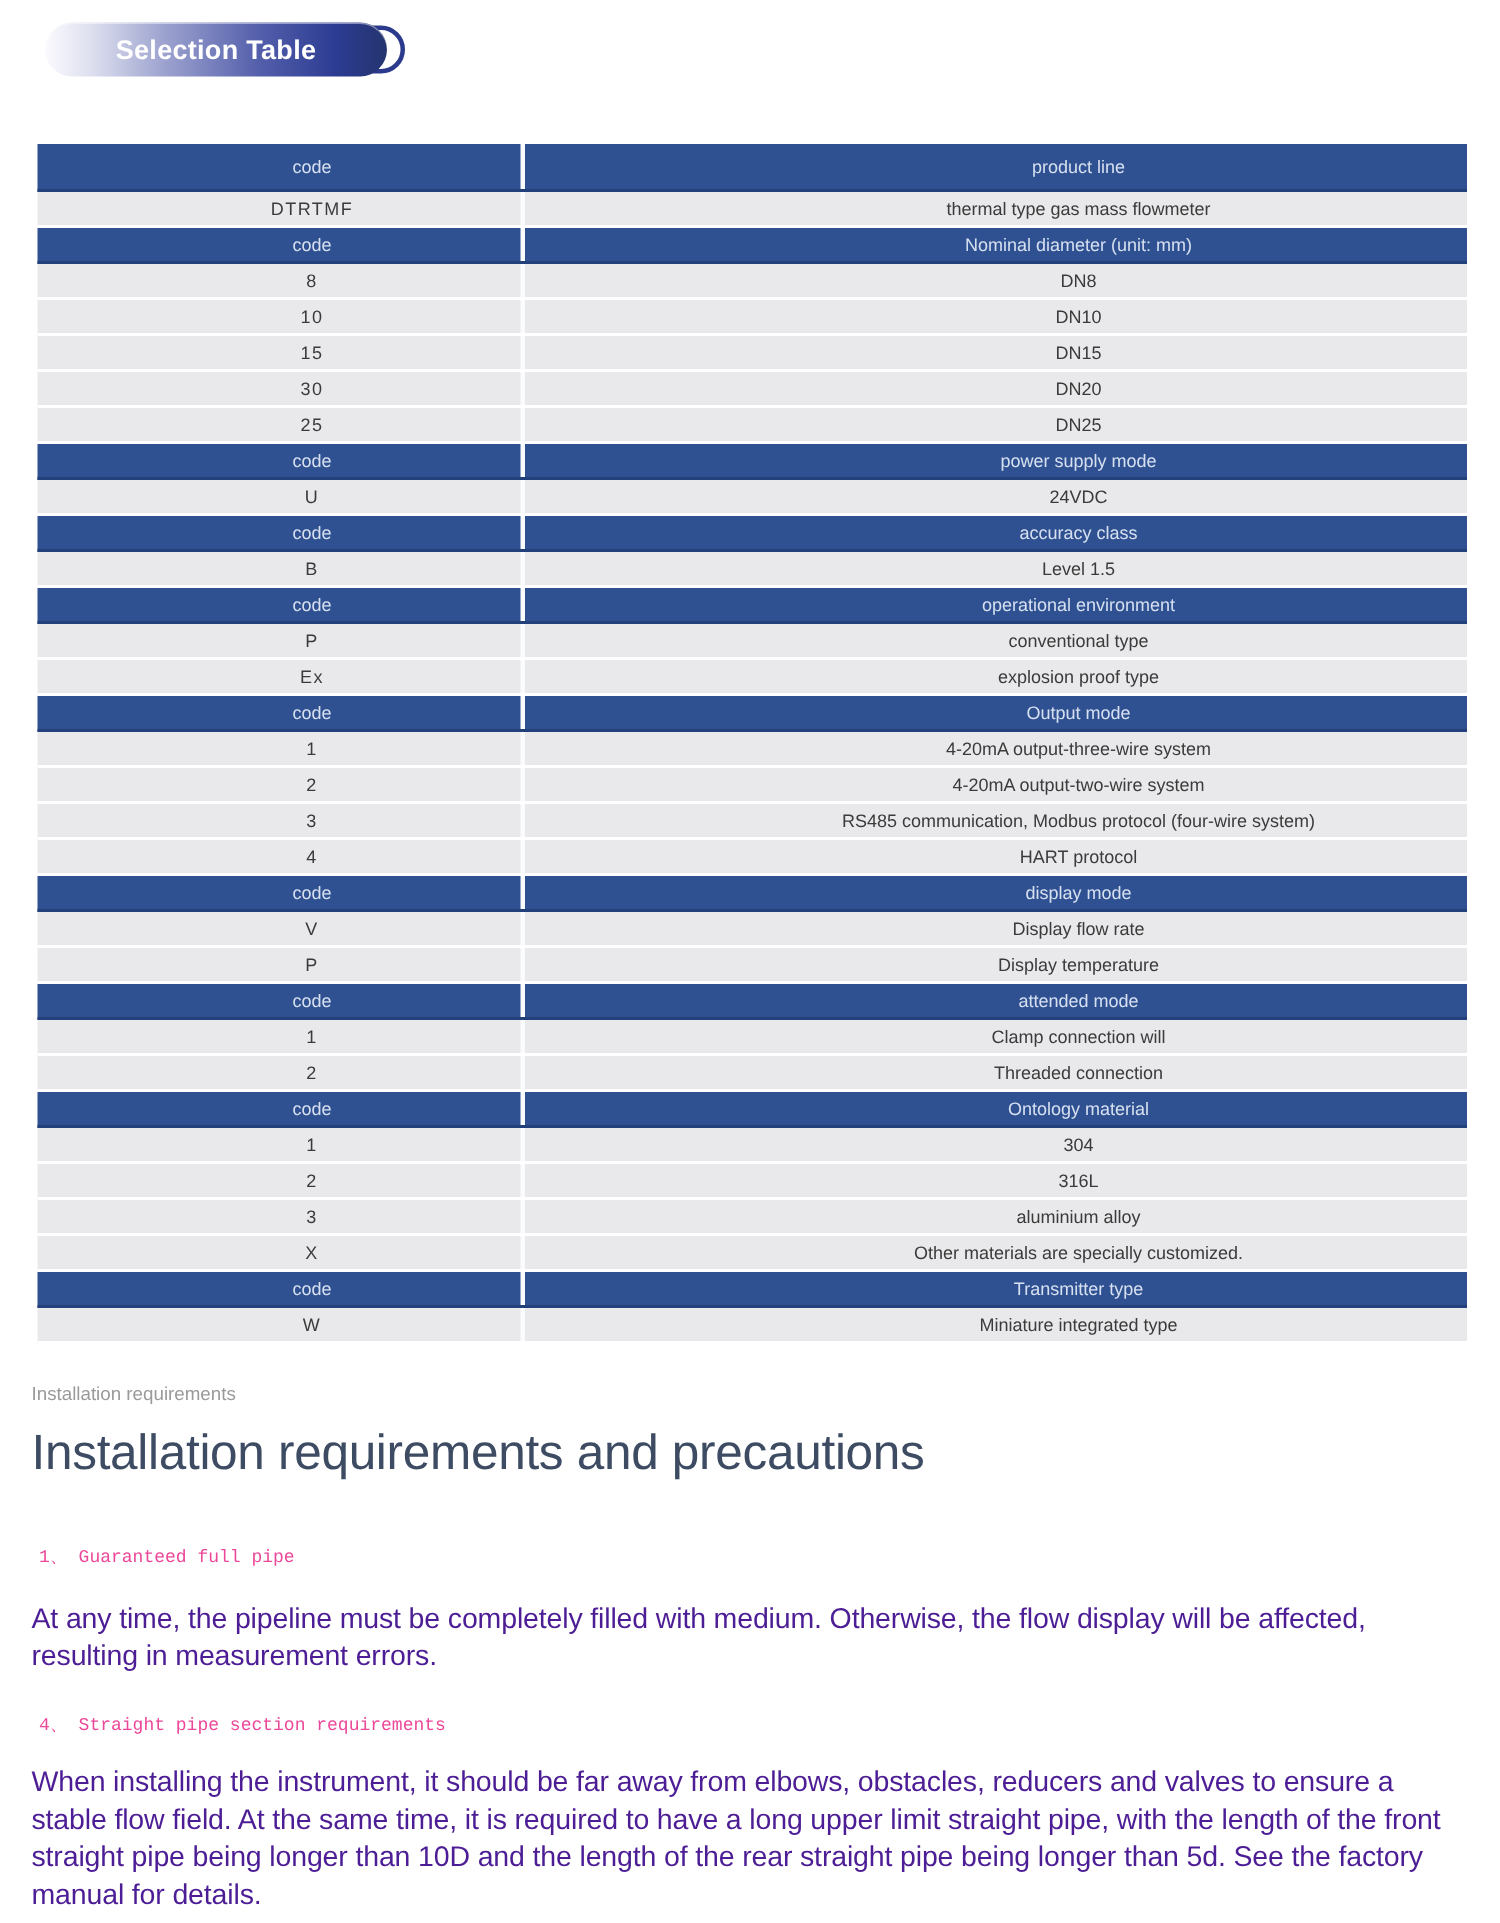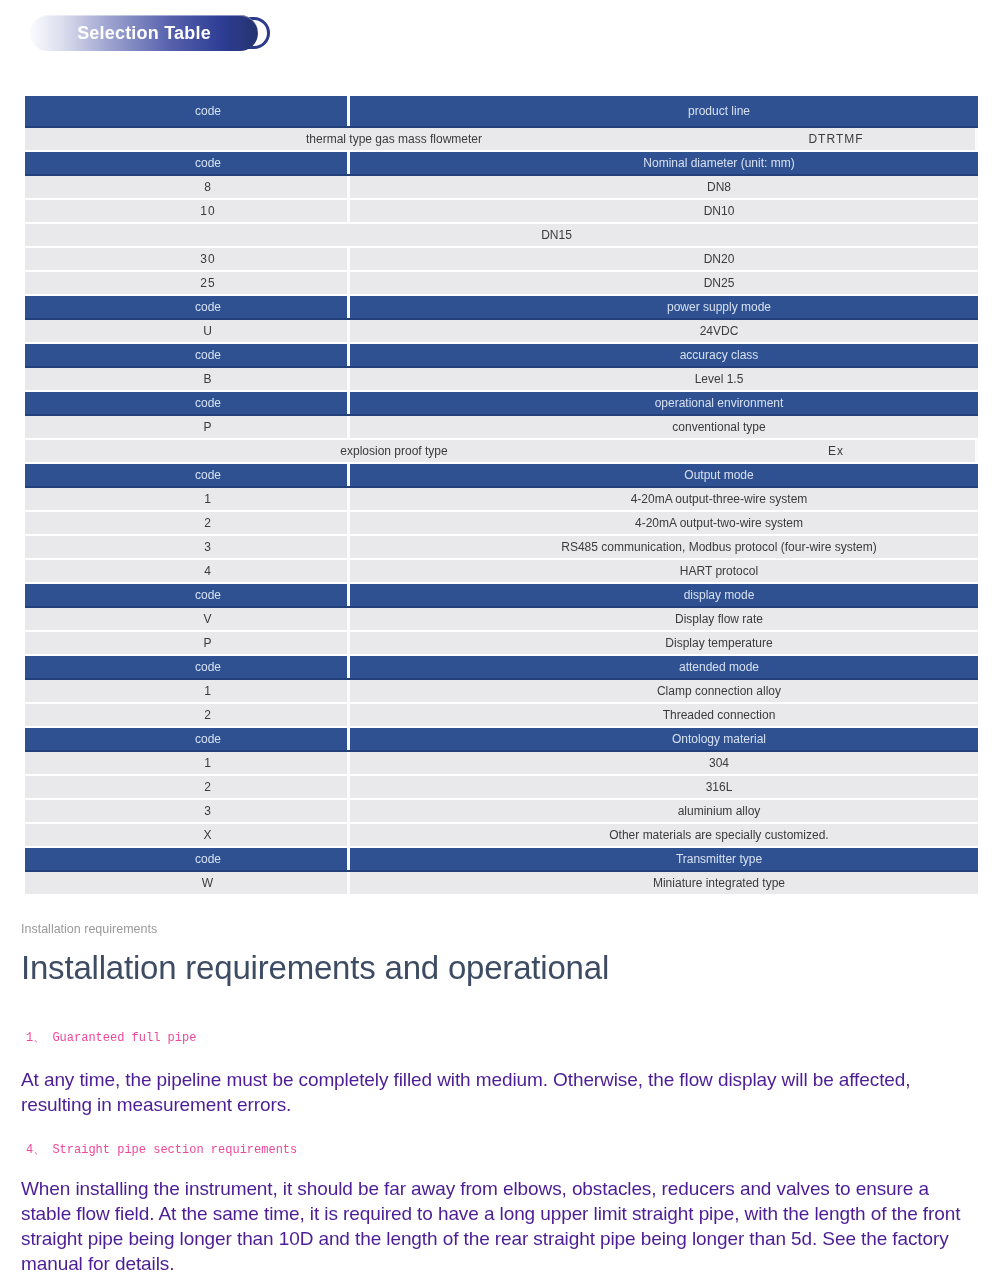--- a/index.html
+++ b/index.html
@@ -72,36 +72,37 @@
       <span>Selection Table</span>
     </div>
   </div>
 
   <div class="sel-table" id="selection-table">
       <div class="trow thead first">
         <div class="cell code">code</div>
         <div class="cell desc">product line</div>
       </div>
       <div class="trow tdata">
+        <div class="cell code">DTRTMF</div>
         <div class="cell desc">thermal type gas mass flowmeter</div>
-        <div class="cell code">DTRTMF</div>
       </div>
       <div class="trow thead">
         <div class="cell code">code</div>
         <div class="cell desc">Nominal diameter (unit: mm)</div>
       </div>
       <div class="trow tdata">
         <div class="cell code">8</div>
         <div class="cell desc">DN8</div>
       </div>
       <div class="trow tdata">
         <div class="cell code">10</div>
         <div class="cell desc">DN10</div>
       </div>
       <div class="trow tdata">
+        <div class="cell code">15</div>
         <div class="cell desc">DN15</div>
       </div>
       <div class="trow tdata">
         <div class="cell code">30</div>
         <div class="cell desc">DN20</div>
       </div>
       <div class="trow tdata">
         <div class="cell code">25</div>
         <div class="cell desc">DN25</div>
       </div>
@@ -123,22 +124,22 @@
       </div>
       <div class="trow thead">
         <div class="cell code">code</div>
         <div class="cell desc">operational environment</div>
       </div>
       <div class="trow tdata">
         <div class="cell code">P</div>
         <div class="cell desc">conventional type</div>
       </div>
       <div class="trow tdata">
+        <div class="cell code">Ex</div>
         <div class="cell desc">explosion proof type</div>
-        <div class="cell code">Ex</div>
       </div>
       <div class="trow thead">
         <div class="cell code">code</div>
         <div class="cell desc">Output mode</div>
       </div>
       <div class="trow tdata">
         <div class="cell code">1</div>
         <div class="cell desc">4-20mA output-three-wire system</div>
       </div>
       <div class="trow tdata">
@@ -164,21 +165,21 @@
       <div class="trow tdata">
         <div class="cell code">P</div>
         <div class="cell desc">Display temperature</div>
       </div>
       <div class="trow thead">
         <div class="cell code">code</div>
         <div class="cell desc">attended mode</div>
       </div>
       <div class="trow tdata">
         <div class="cell code">1</div>
-        <div class="cell desc">Clamp connection alloy</div>
+        <div class="cell desc">Clamp connection will</div>
       </div>
       <div class="trow tdata">
         <div class="cell code">2</div>
         <div class="cell desc">Threaded connection</div>
       </div>
       <div class="trow thead">
         <div class="cell code">code</div>
         <div class="cell desc">Ontology material</div>
       </div>
       <div class="trow tdata">
@@ -202,20 +203,20 @@
         <div class="cell desc">Transmitter type</div>
       </div>
       <div class="trow tdata">
         <div class="cell code">W</div>
         <div class="cell desc">Miniature integrated type</div>
       </div>
     </div>
 
   <div class="content">
     <div class="eyebrow">Installation requirements</div>
-    <h1 class="title">Installation requirements and operational</h1>
+    <h1 class="title">Installation requirements and precautions</h1>
     <div class="item-heading">1、 Guaranteed full pipe</div>
     <p class="item-body">At any time, the pipeline must be completely filled with medium. Otherwise, the flow display will be affected, resulting in measurement errors.</p>
     <div class="item-heading item2">4、 Straight pipe section requirements</div>
     <p class="item-body body2">When installing the instrument, it should be far away from elbows, obstacles, reducers and valves to ensure a stable flow field. At the same time, it is required to have a long upper limit straight pipe, with the length of the front straight pipe being longer than 10D and the length of the rear straight pipe being longer than 5d. See the factory manual for details.</p>
   </div>
 
 </div>
 
 </body></html>

